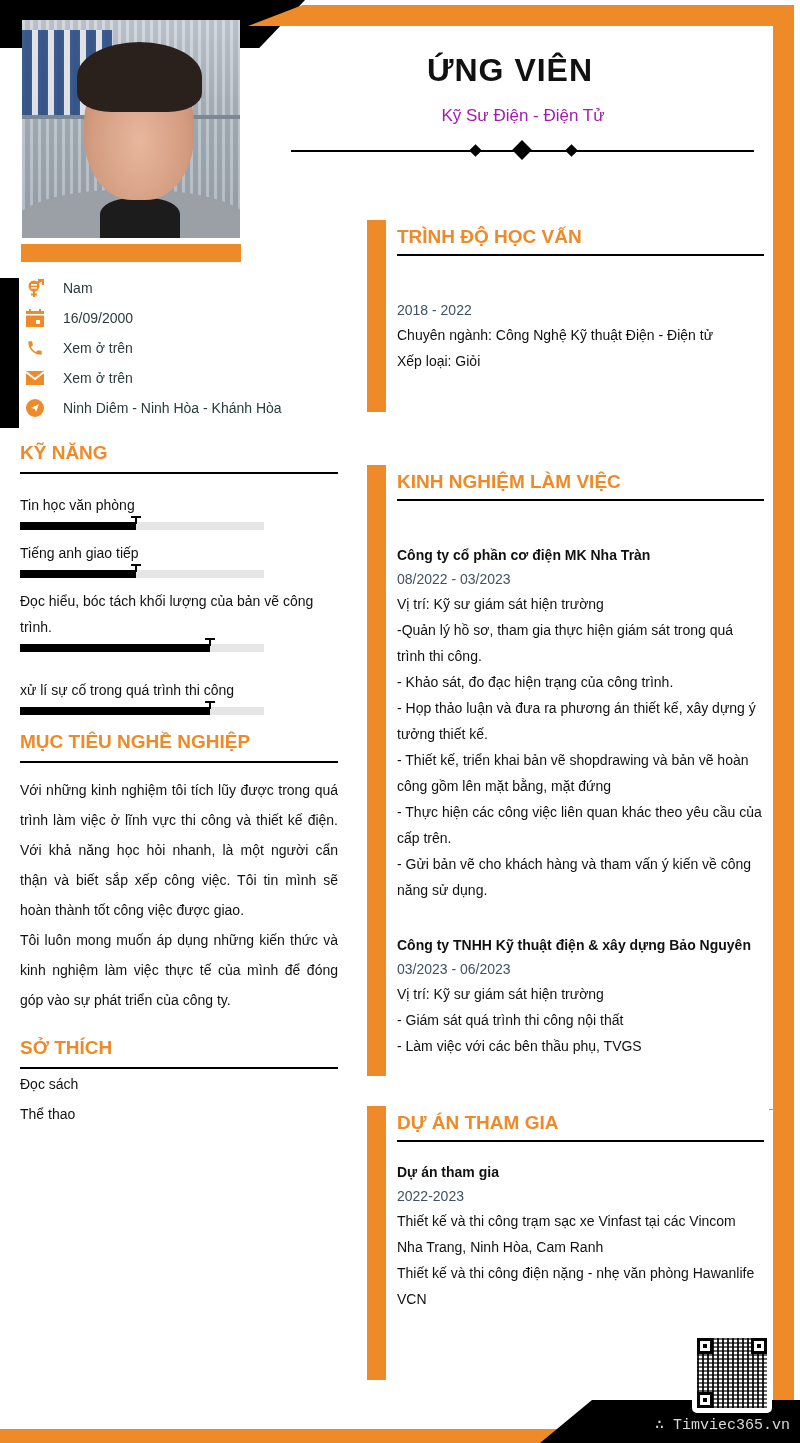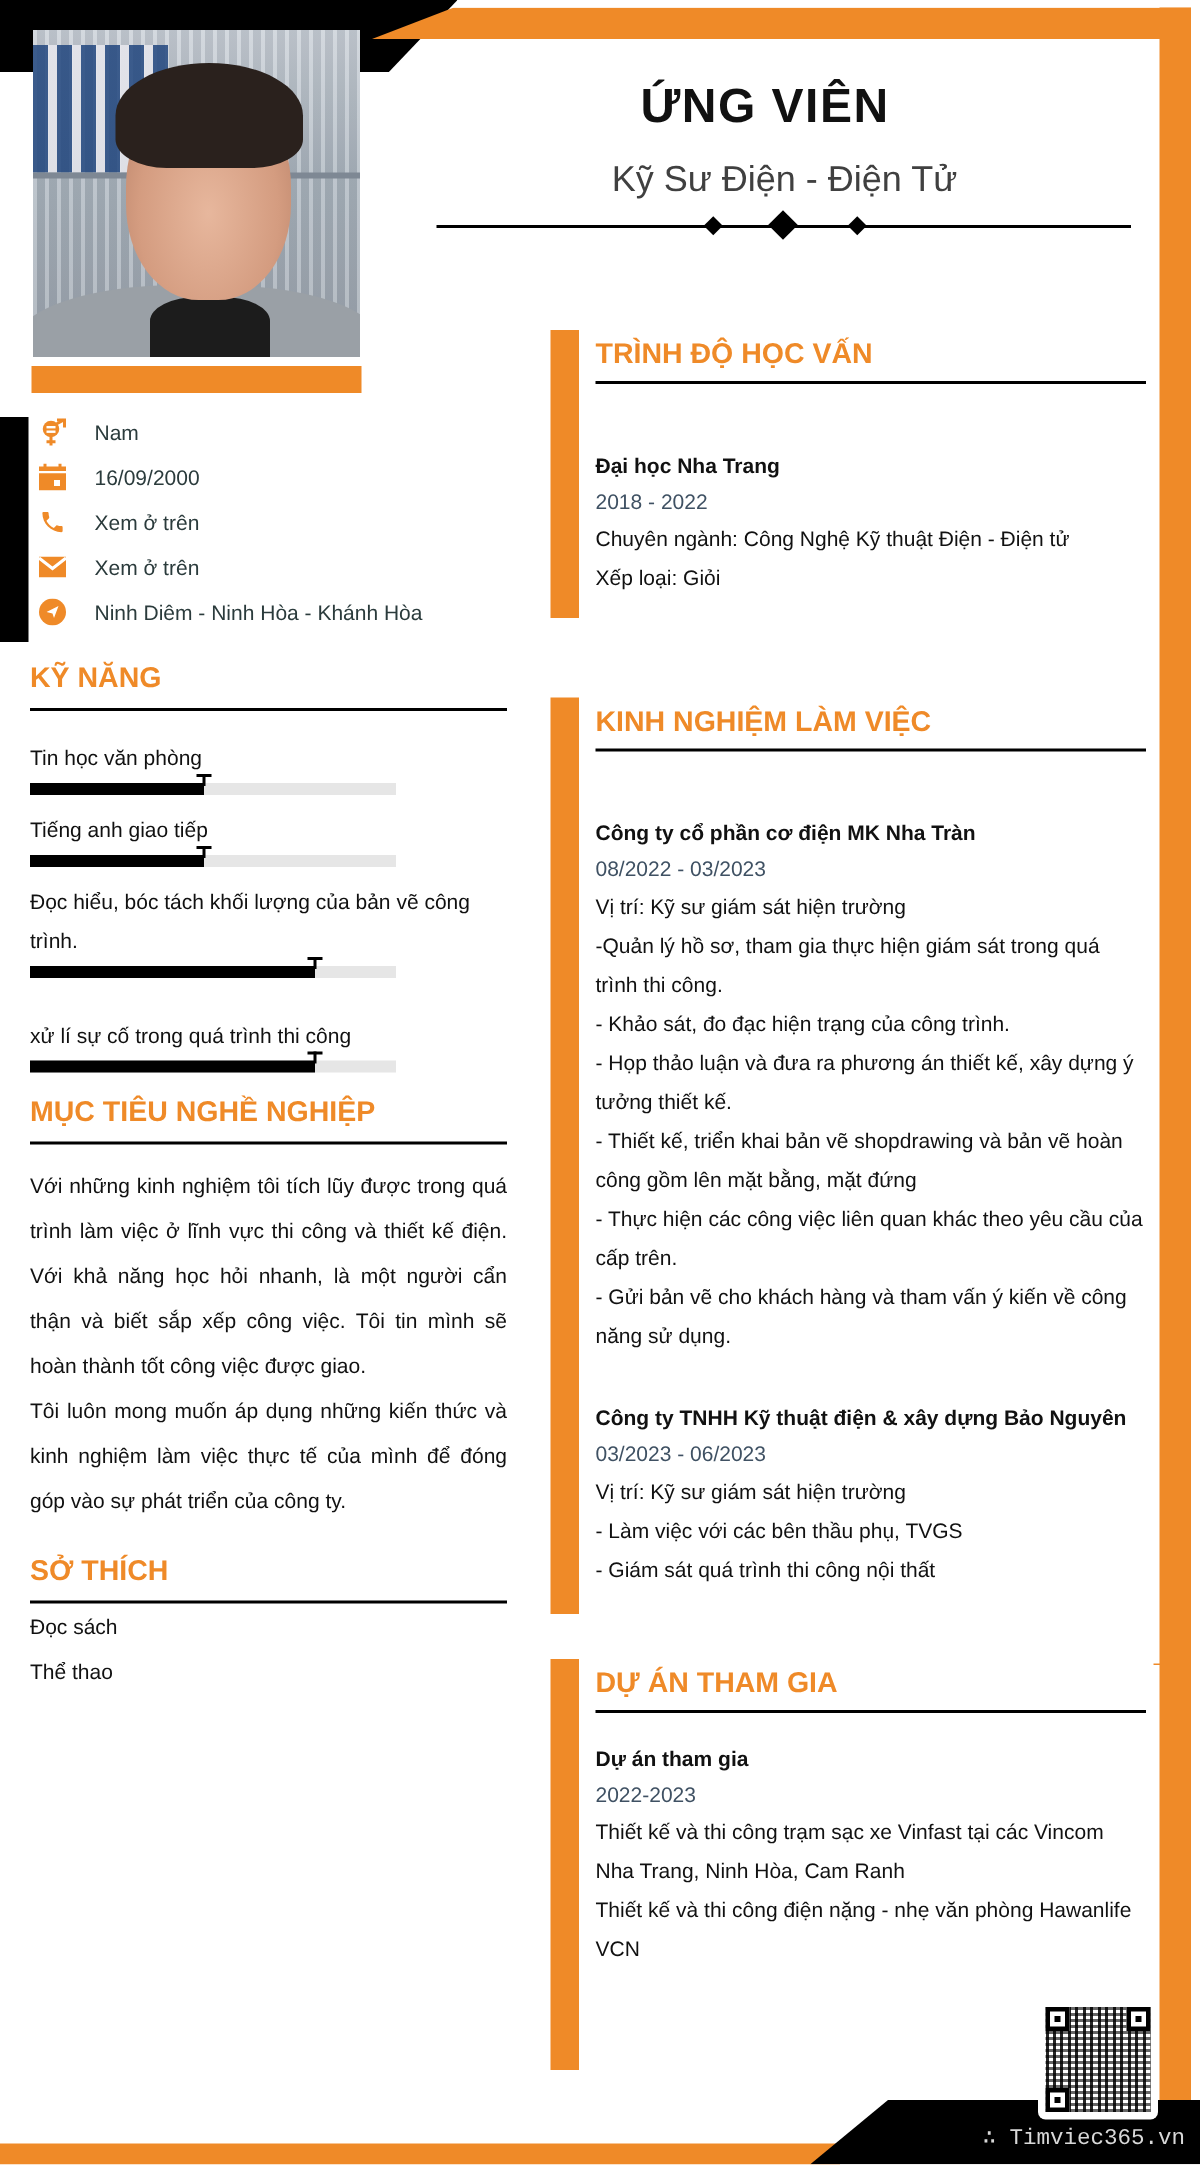--- a/index.html
+++ b/index.html
@@ -49,21 +49,21 @@
   .bar { position:relative; width:244px; height:8px; background:#e6e6e6; margin-top:4px; }
   .bar .fill { position:absolute; left:0; top:0; height:8px; background:#000; }
   .bar .pin { position:absolute; top:-6px; width:2px; height:8px; background:#000; }
   .bar .pin::before { content:""; position:absolute; left:-4px; top:0; width:10px; height:2px; background:#000; }
 
   .goal-text { font-size:14px; line-height:30px; text-align:justify; color:#111; }
   .hobby { font-size:14px; line-height:30px; color:#111; }
 
   
   .name { left:290px; top:52px; width:440px; text-align:center; font-size:32px; font-weight:bold; letter-spacing:1px; color:#111; }
-  .role { left:290px; top:106px; width:466px; text-align:center; font-size:24px; color:#404040; }
+  .role { left:290px; top:106px; width:466px; text-align:center; font-size:17px; color:#a21caf; }
   .divider { left:291px; top:150px; width:463px; height:2px; background:#000; }
   .diamond { position:absolute; background:#000; transform:rotate(45deg); }
 
   
   .rbar { position:absolute; left:367px; width:19px; background:#ef8a28; }
   .rhead { font-weight:bold; font-size:19px; color:#ef8a28; }
   .rrule { height:2px; background:#000; width:367px; }
   .rtitle { font-size:14px; font-weight:bold; color:#111; line-height:24px; }
   .rdate { font-size:14px; color:#3f5163; line-height:24px; }
   .rline { font-size:14px; color:#111; line-height:26px; }
@@ -213,21 +213,20 @@
     <div class="hobby">Đọc sách</div>
     <div class="hobby">Thể thao</div>
   </div>
 </div>
 
 <div class="rbar" style="top:220px; height:192px;"></div>
 <div class="abs" style="left:397px; top:226px; width:367px;">
   <div class="rhead">TRÌNH ĐỘ HỌC VẤN</div>
   <div class="rrule" style="margin-top:6px;"></div>
   <div style="margin-top:42px;">
-    <div class="rtitle">Đại học Nha Trang</div>
     <div class="rdate">2018 - 2022</div>
     <div class="rline">Chuyên ngành: Công Nghệ Kỹ thuật Điện - Điện tử</div>
     <div class="rline">Xếp loại: Giỏi</div>
   </div>
 </div>
 
 <div class="rbar" style="top:465px; height:611px;"></div>
 <div class="abs" style="left:397px; top:471px; width:367px;">
   <div class="rhead">KINH NGHIỆM LÀM VIỆC</div>
   <div class="rrule" style="margin-top:6px;"></div>
@@ -241,22 +240,22 @@
     <div class="rline">- Họp thảo luận và đưa ra phương án thiết kế, xây dựng ý tưởng thiết kế.</div>
     <div class="rline">- Thiết kế, triển khai bản vẽ shopdrawing và bản vẽ hoàn công gồm lên mặt bằng, mặt đứng</div>
     <div class="rline">- Thực hiện các công việc liên quan khác theo yêu cầu của cấp trên.</div>
     <div class="rline">- Gửi bản vẽ cho khách hàng và tham vấn ý kiến về công năng sử dụng.</div>
   </div>
 
   <div style="margin-top:30px;">
     <div class="rtitle">Công ty  TNHH Kỹ thuật điện &amp; xây dựng Bảo Nguyên</div>
     <div class="rdate">03/2023 - 06/2023</div>
     <div class="rline">Vị trí: Kỹ sư giám sát hiện trường</div>
+    <div class="rline">- Giám sát quá trình thi công nội thất</div>
     <div class="rline">- Làm việc với các bên thầu phụ, TVGS</div>
-    <div class="rline">- Giám sát quá trình thi công nội thất</div>
   </div>
 </div>
 
 <div class="rbar" style="top:1106px; height:274px;"></div>
 <div class="abs" style="left:397px; top:1112px; width:367px;">
   <div class="rhead">DỰ ÁN THAM GIA</div>
   <div class="rrule" style="margin-top:6px;"></div>
   <div style="margin-top:18px;">
     <div class="rtitle">Dự án tham gia</div>
     <div class="rdate">2022-2023</div>

